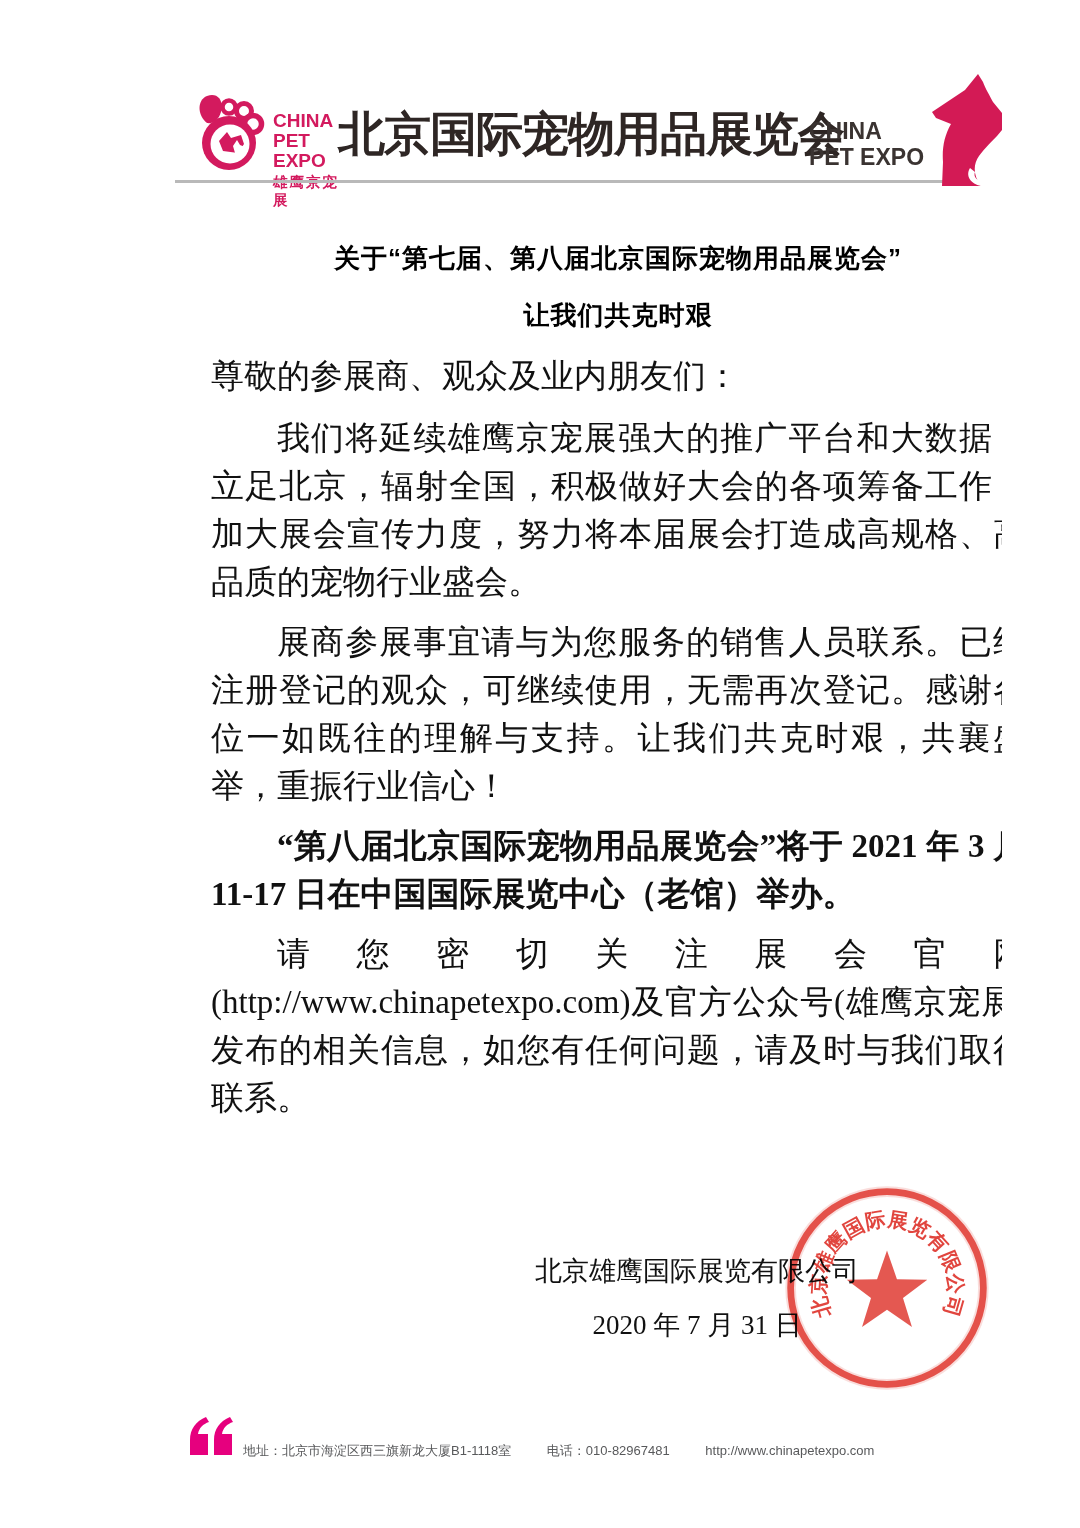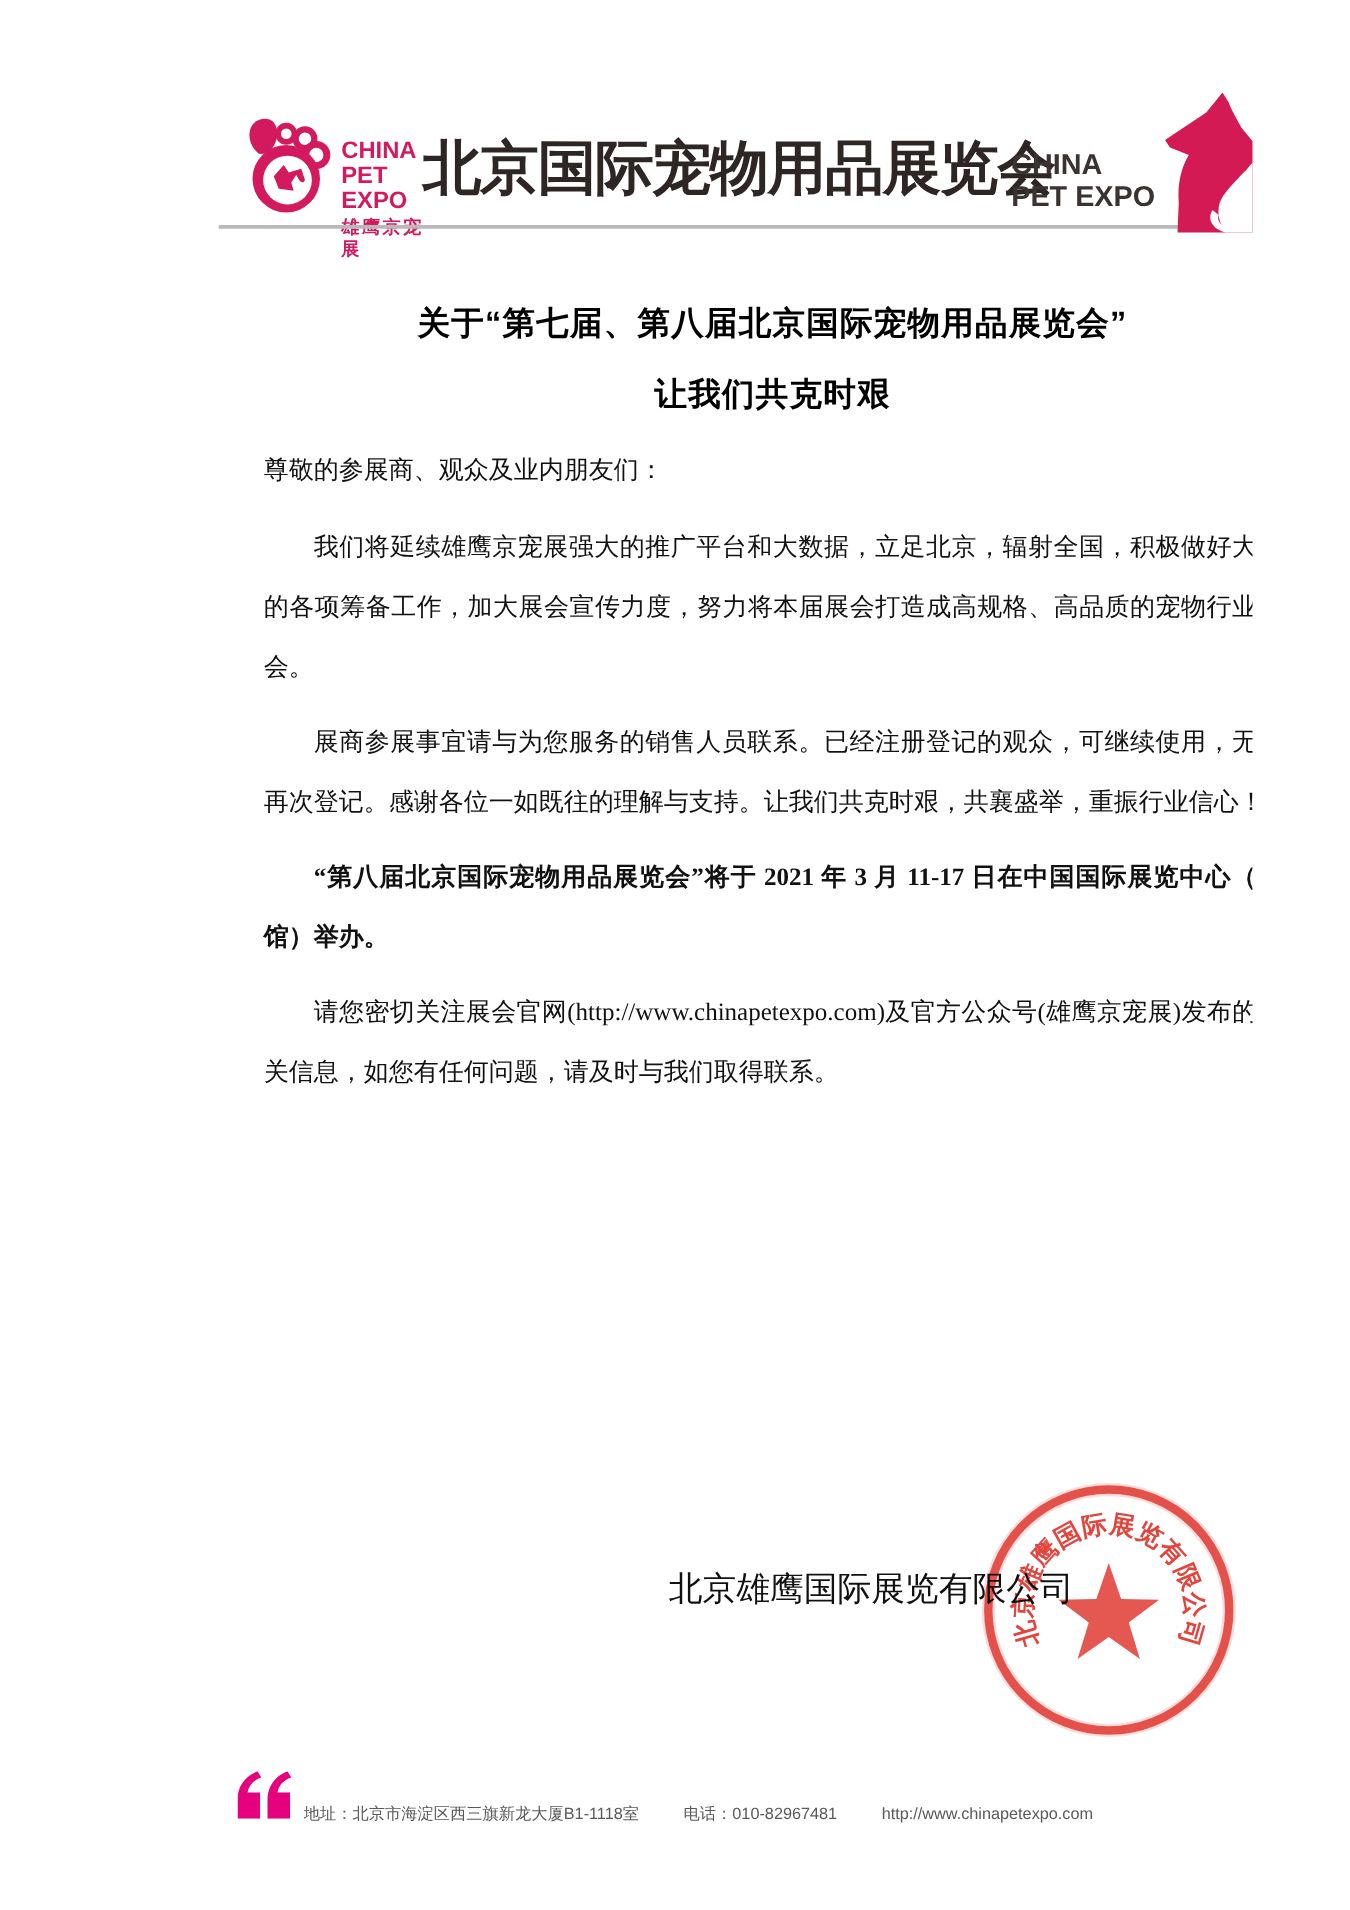--- a/index.html
+++ b/index.html
@@ -30,21 +30,21 @@
   .doc-title {
     position:absolute; left:0; top:230px; width:1080px; text-align:center;
     font-family:"Liberation Sans","DejaVu Sans",sans-serif;
     font-weight:900; font-size:26px; line-height:57px; color:#000000;
     letter-spacing:1px;
   }
 
   
   .body-text {
     position:absolute; left:133px; top:352px; width:815px;
-    font-size:20px; line-height:48px; text-align:justify;
+    font-size:33px; line-height:48px; text-align:justify;
   }
   .salutation { margin:0 0 14px 0; }
   .body-text p { margin:0 0 12px 0; text-indent:2em; }
   .body-text .b { font-weight:bold; }
 
   
   .signature {
     position:absolute; right:143px; top:1244px; text-align:center;
     font-size:27px; line-height:54px; z-index:1;
   }
@@ -124,20 +124,21 @@
   <div class="body-text">
     <div class="salutation">尊敬的参展商、观众及业内朋友们：</div>
     <p><span>我们将延续雄鹰京宠展强大的推广平台和大数据，立足北京，辐射全国，积极做好大会的各项筹备工作，加大展会宣传力度，努力将本届展会打造成高规格、高品质的宠物行业盛会。</span></p>
     <p><span>展商参展事宜请与为您服务的销售人员联系。已经注册登记的观众，可继续使用，无需再次登记。感谢各位一如既往的理解与支持。让我们共克时艰，共襄盛举，重振行业信心！</span></p>
     <p><span class="b">“第八届北京国际宠物用品展览会”将于 2021 年 3 月 11-17 日在中国国际展览中心（老馆）举办。</span></p>
     <p><span>请您密切关注展会官网(http://www.chinapetexpo.com)及官方公众号(雄鹰京宠展)发布的相关信息，如您有任何问题，请及时与我们取得联系。</span></p>
   </div>
 
   <div class="signature">
     <div>北京雄鹰国际展览有限公司</div>
+    <div>2020 年 7 月 31 日</div>
   </div>
 
   <div class="stamp">
     <svg width="212" height="212" viewBox="0 0 220 220">
       <circle cx="110" cy="110" r="100" fill="none" stroke="#dd2b23" stroke-width="7" opacity="0.92"></circle>
       <circle cx="110" cy="110" r="100" fill="none" stroke="#dd2b23" stroke-width="11" opacity="0.18"></circle>
       <path id="stampArc" d="M 52 137 A 64 64 0 1 1 168 137" fill="none"></path>
       <text class="stamp-arc-text">
         <textPath href="#stampArc" startOffset="50%" text-anchor="middle">北京雄鹰国际展览有限公司</textPath>
       </text>

